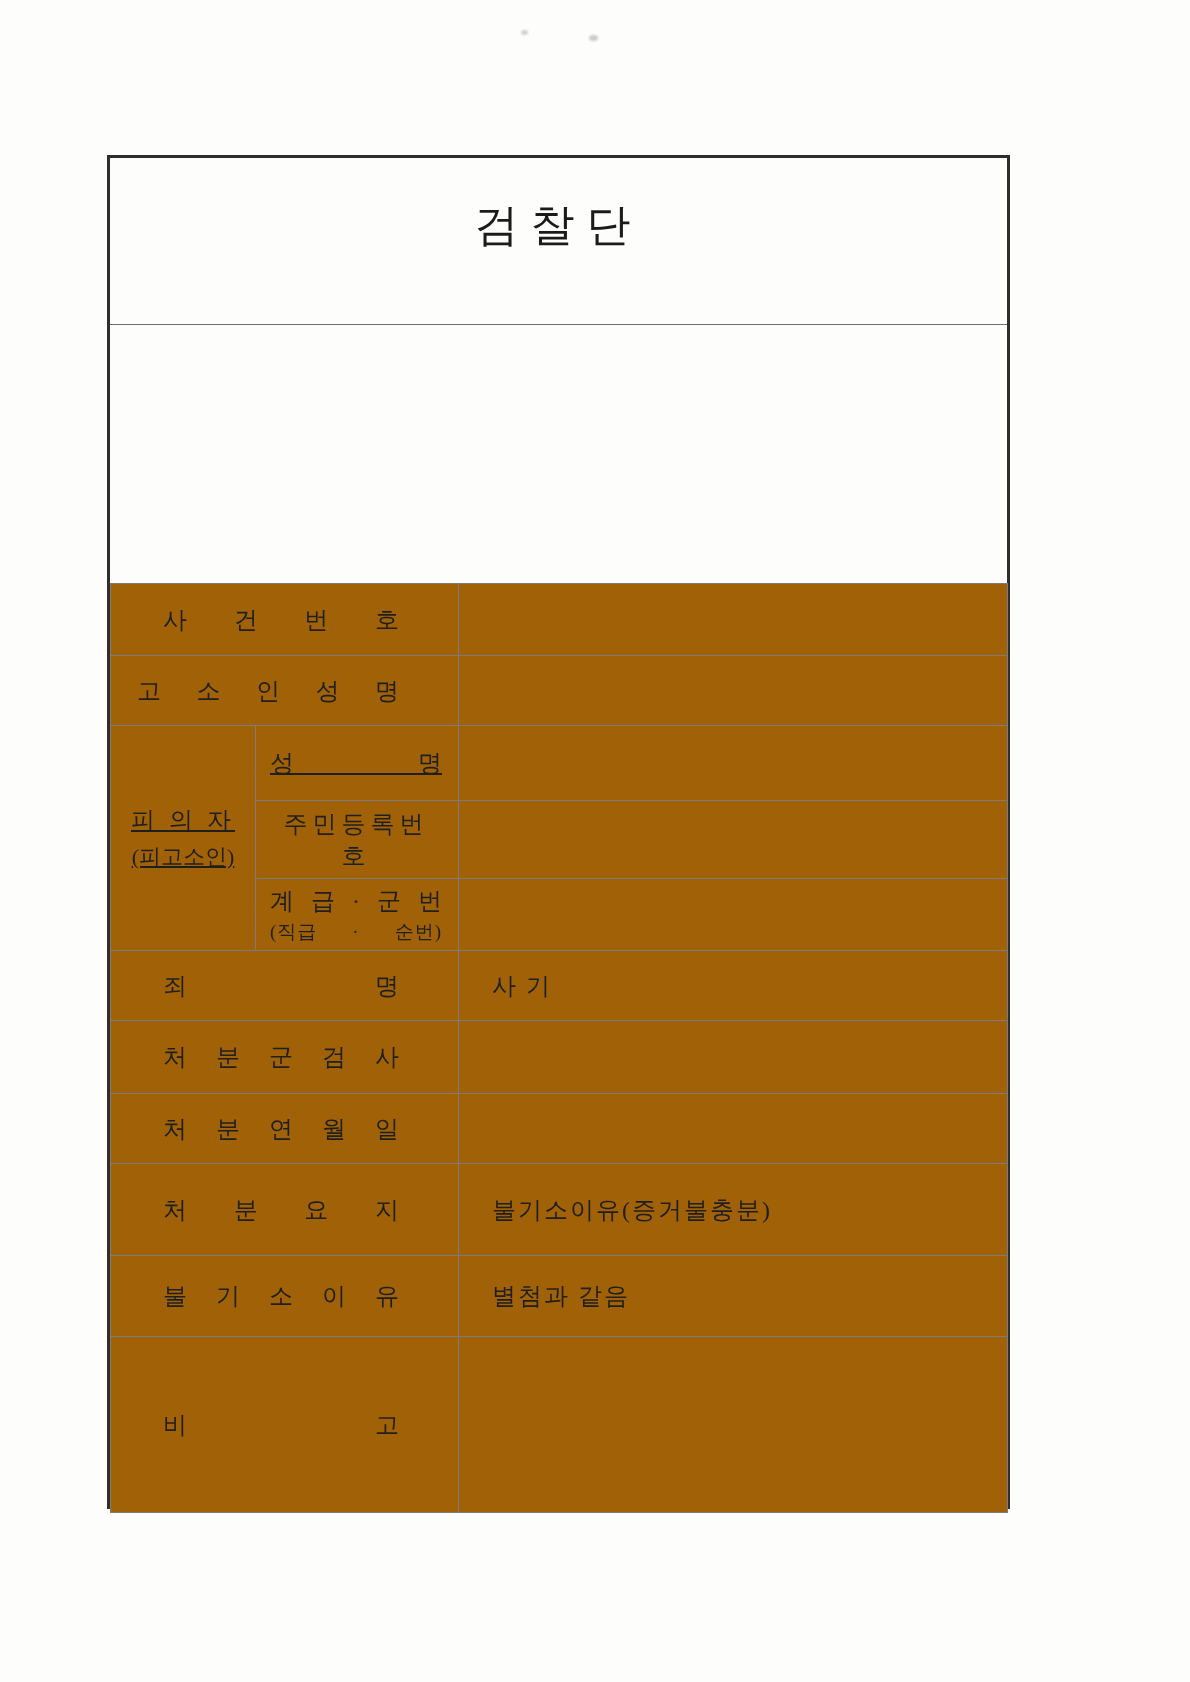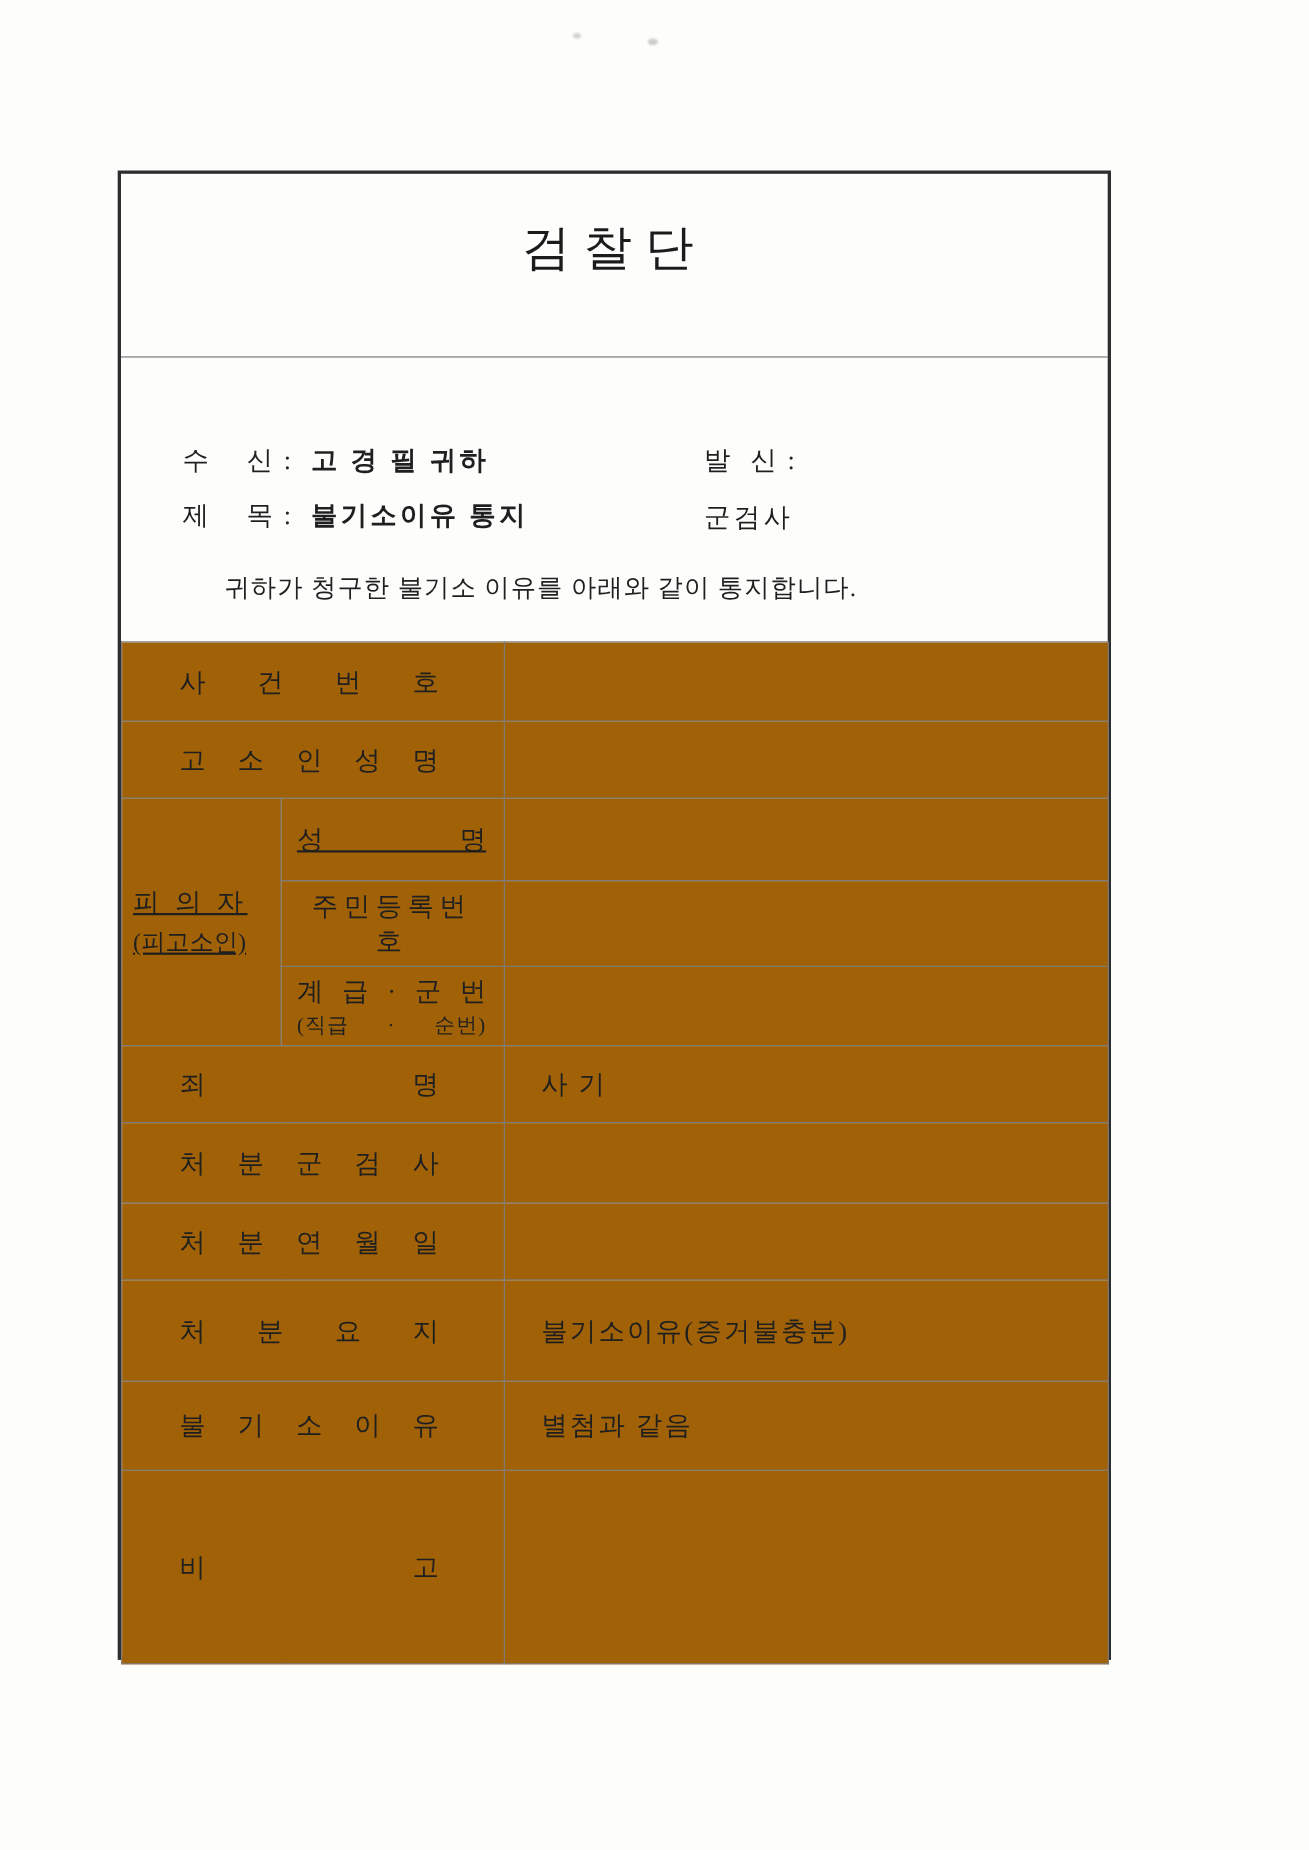--- a/index.html
+++ b/index.html
@@ -83,35 +83,35 @@
     -moz-text-align-last: justify;
     text-align-last: justify;
     padding: 0 16px 0 14px;
   }
   td.sub-label-cell .center-fixed {
     text-align: center;
     -moz-text-align-last: center;
     text-align-last: center;
     letter-spacing: 5px;
   }
-  td.span-cell { text-align: left; padding: 0 10px; }
+  td.span-cell { text-align: center; padding: 0 10px; }
   .span-line1 { font-size: 24px; letter-spacing: 4px; margin-bottom: 6px; }
   .span-line2 { font-size: 22px; letter-spacing: 0px; }
   .two-line-label .l1 {
     display: block; font-size: 24px; margin-bottom: 2px;
     text-align: justify; -moz-text-align-last: justify; text-align-last: justify;
   }
   .two-line-label .l2 {
     display: block; font-size: 19px; letter-spacing: 1px;
     text-align: justify; -moz-text-align-last: justify; text-align-last: justify;
   }
   td.value-cell { padding-left: 33px; letter-spacing: 2px; }
 
   tr.r-case    td { height: 72px; }
-  tr.r-compl   td { height: 70px; }
+  tr.r-compl   td { height: 70px; padding-left: 26px; }
   tr.r-sname   td { height: 75px; text-decoration: underline; }
   tr.r-srrn    td { height: 78px; }
   tr.r-srank   td { height: 72px; margin-top: 32px; }
   tr.r-crime   td { height: 70px; }
   tr.r-dispro  td { height: 73px; }
   tr.r-dipdate td { height: 70px; }
   tr.r-summary td { height: 92px; }
   tr.r-reason  td { height: 81px; }
   tr.r-remarks td { height: 176px; }
 </style>
@@ -122,27 +122,20 @@
 
   <span class="speck s1"></span>
   <span class="speck s2"></span>
 
   <div class="doc-box">
 
     <div class="title-band">
       <span class="doc-title">검찰단</span>
     </div>
 
-    <div class="head-block">
-      <div class="head-line hl-recipient"><span class="lbl">수    신 :  </span><span class="val-bold">고 경 필 귀하</span></div>
-      <div class="head-line hl-sender">발  신 :</div>
-      <div class="head-line hl-subject"><span class="lbl">제    목 :  </span><span class="val-bold">불기소이유 통지</span></div>
-      <div class="head-line hl-prosecutor">군검사</div>
-      <div class="head-line hl-notice">귀하가 청구한 불기소 이유를 아래와 같이 통지합니다.</div>
-    </div>
 
     <table class="form">
       <colgroup>
           <col class="c1">
           <col class="c2">
           <col class="c3">
         </colgroup>
 
       <tbody>
           <tr class="r-case">

